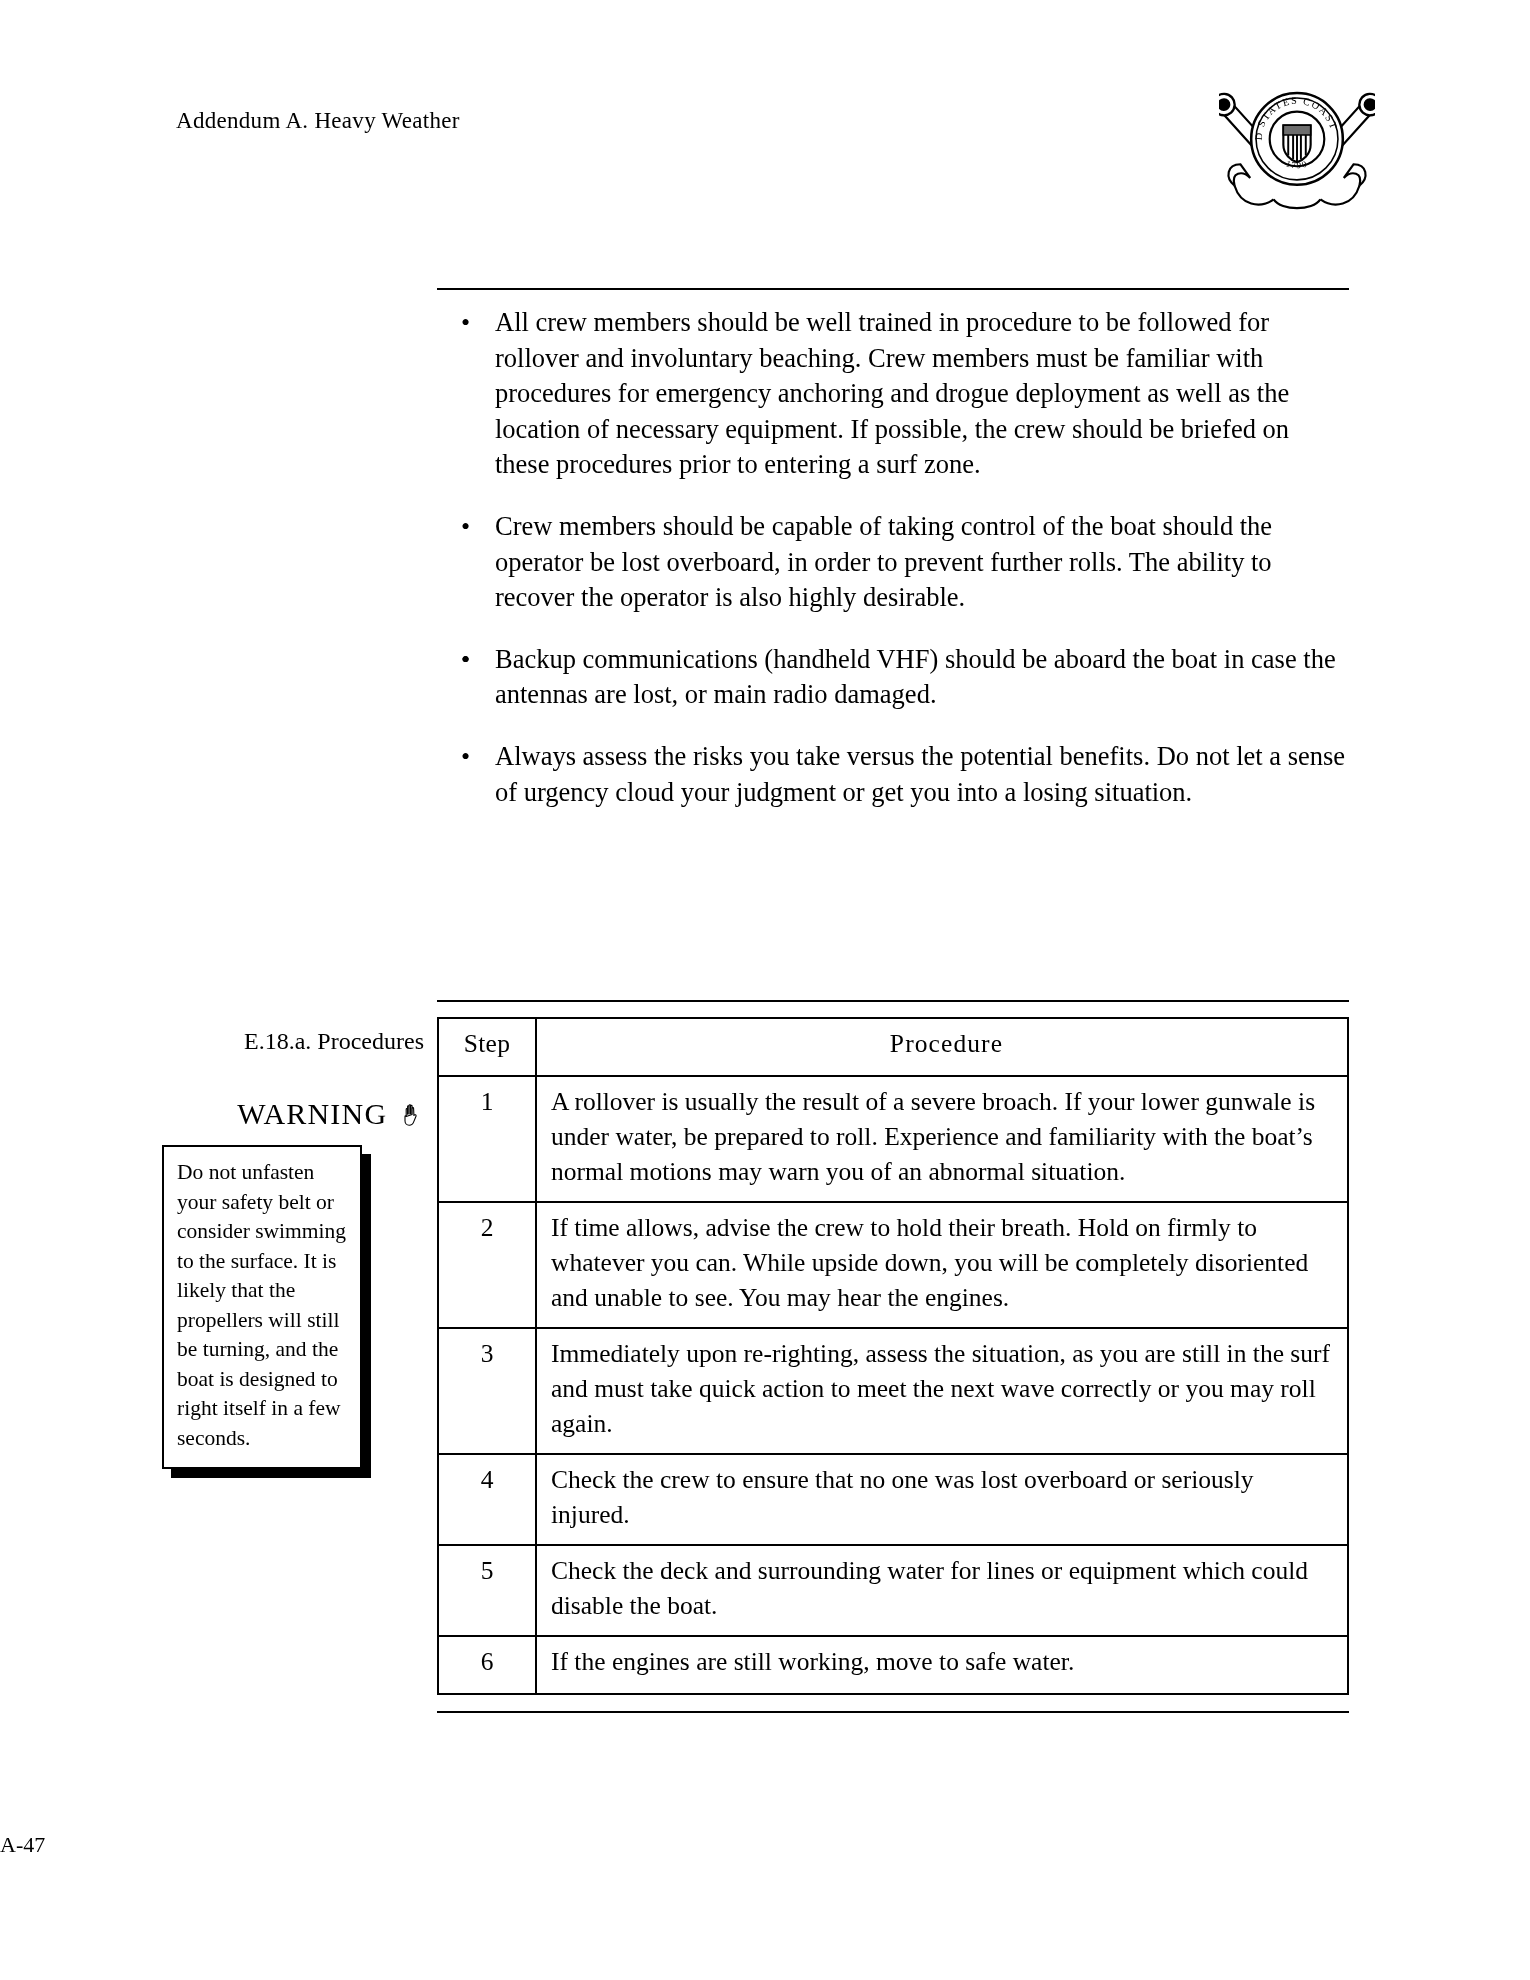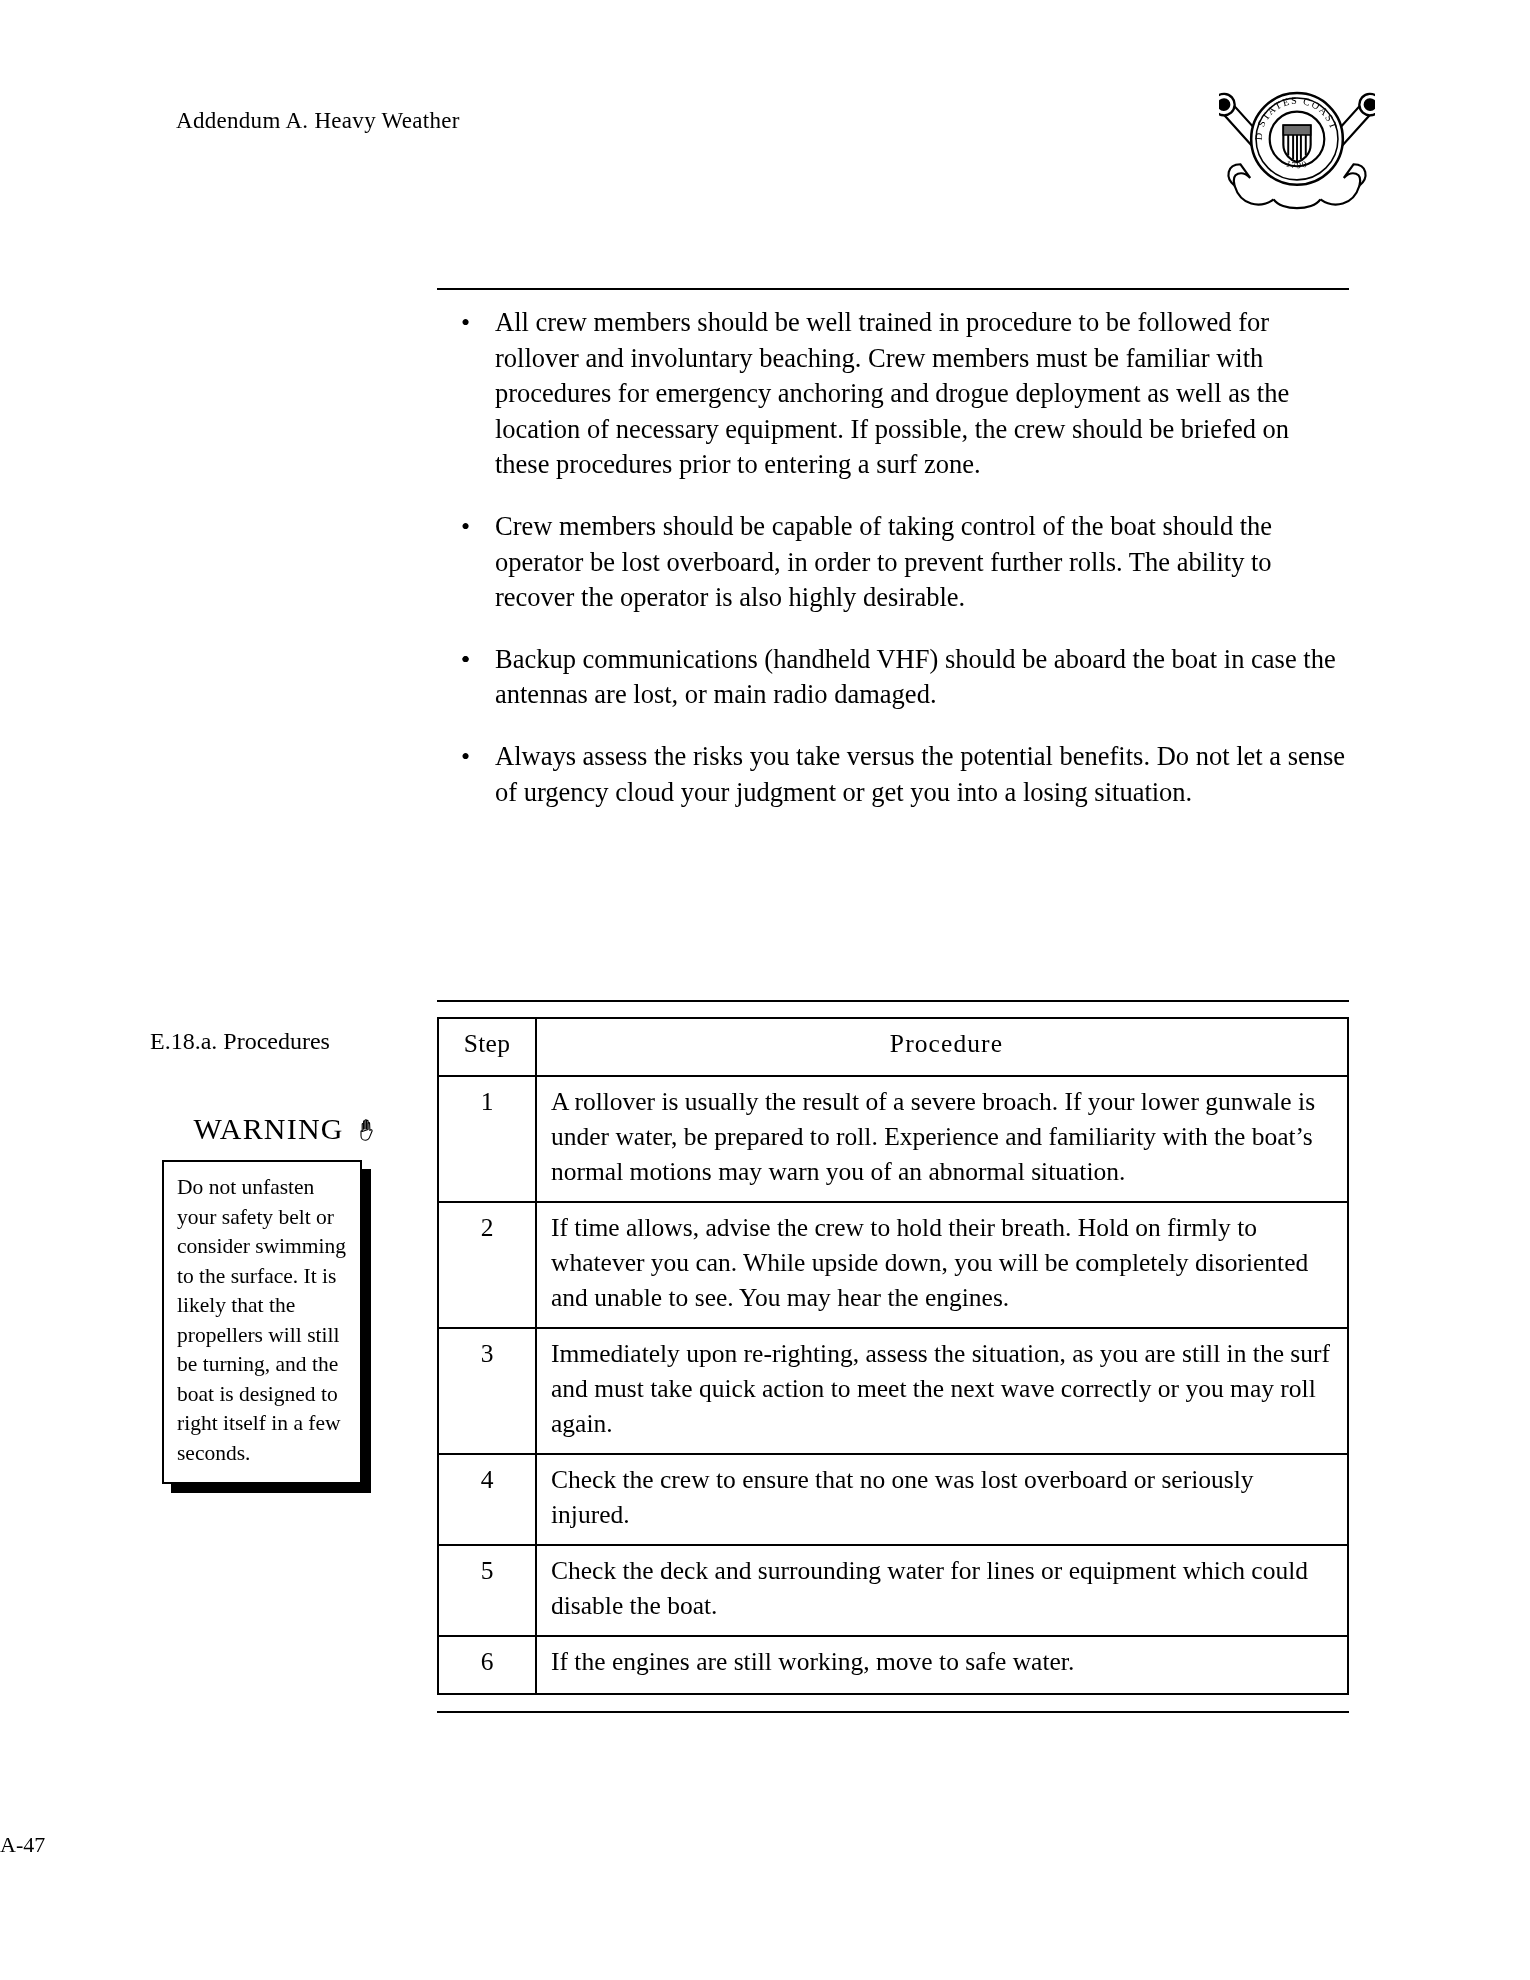--- a/index.html
+++ b/index.html
@@ -77,28 +77,28 @@
 
   
   .margin-col {
     position: absolute;
     left: 150px;
     top: 1028px;
     width: 274px;
   }
   .margin-heading {
     font-size: 24px;
-    text-align: left;
+    text-align: right;
     white-space: nowrap;
-    margin-bottom: 57px;
+    margin-bottom: 42px;
   }
   .warning-head {
     font-size: 30px;
     letter-spacing: 1.2px;
-    text-align: center;
+    text-align: right;
     margin-bottom: 14px;
     position: relative;
   }
   .warning-head .hand-icon {
     display: inline-block;
     vertical-align: -3px;
     margin-left: 6px;
     width: 22px;
     height: 24px;
   }

